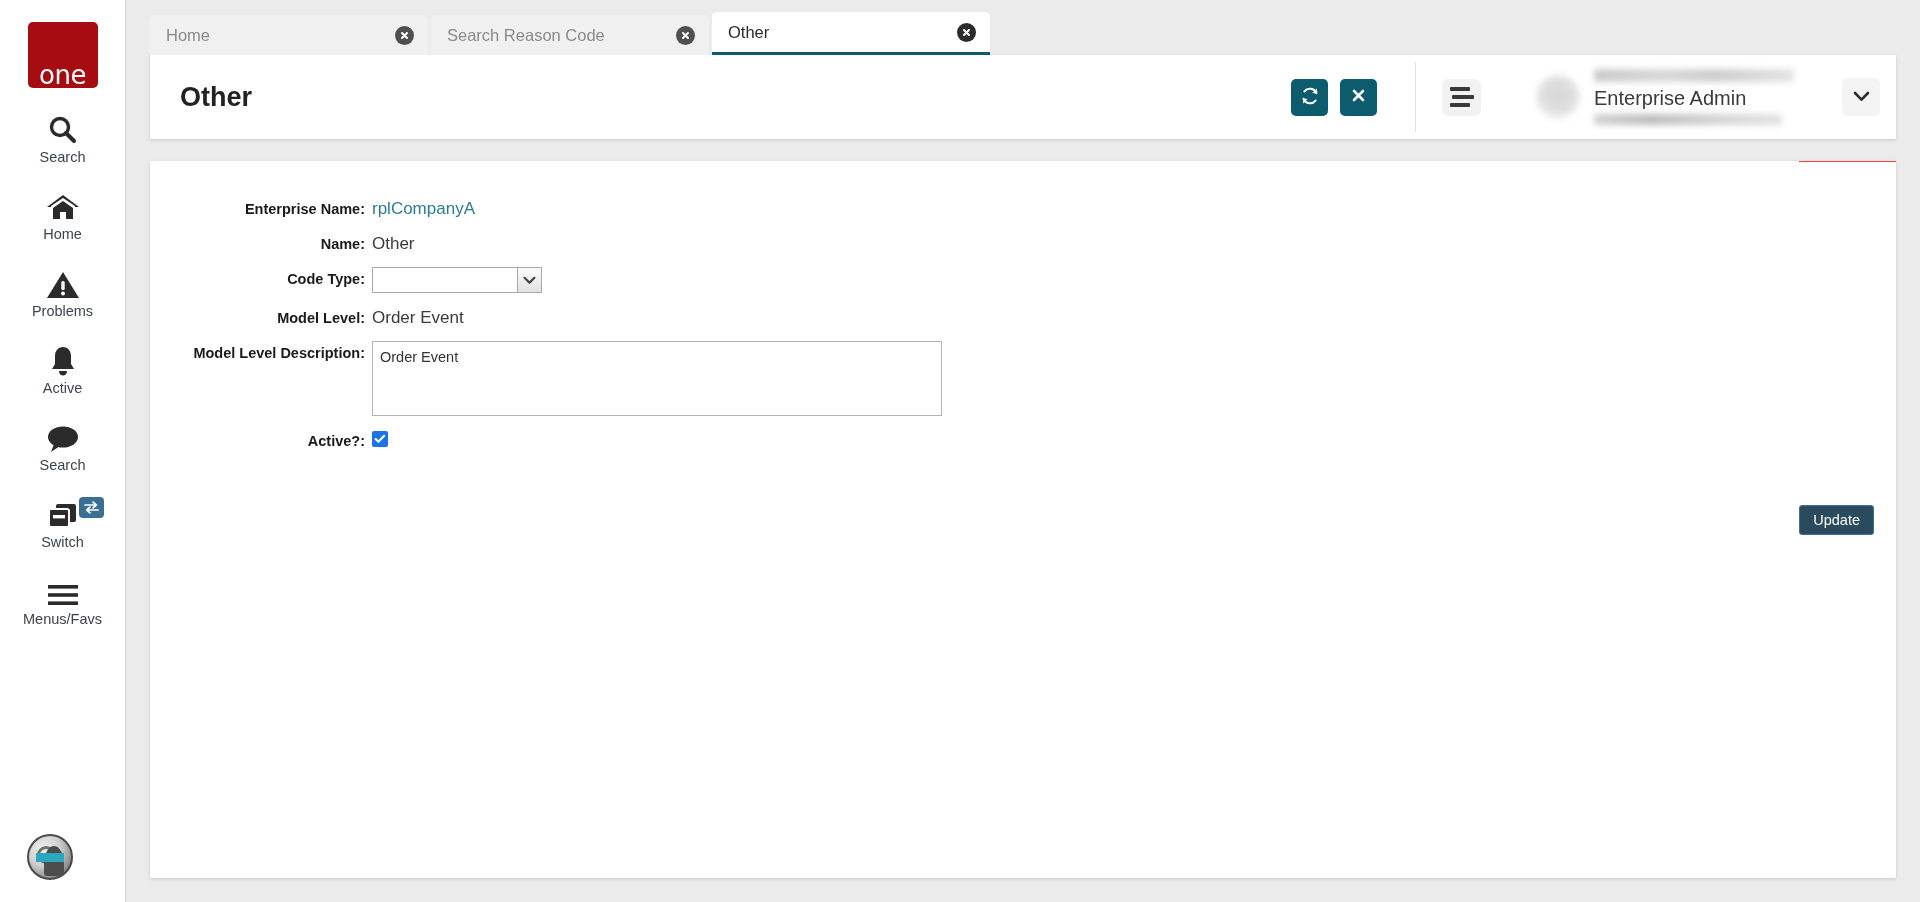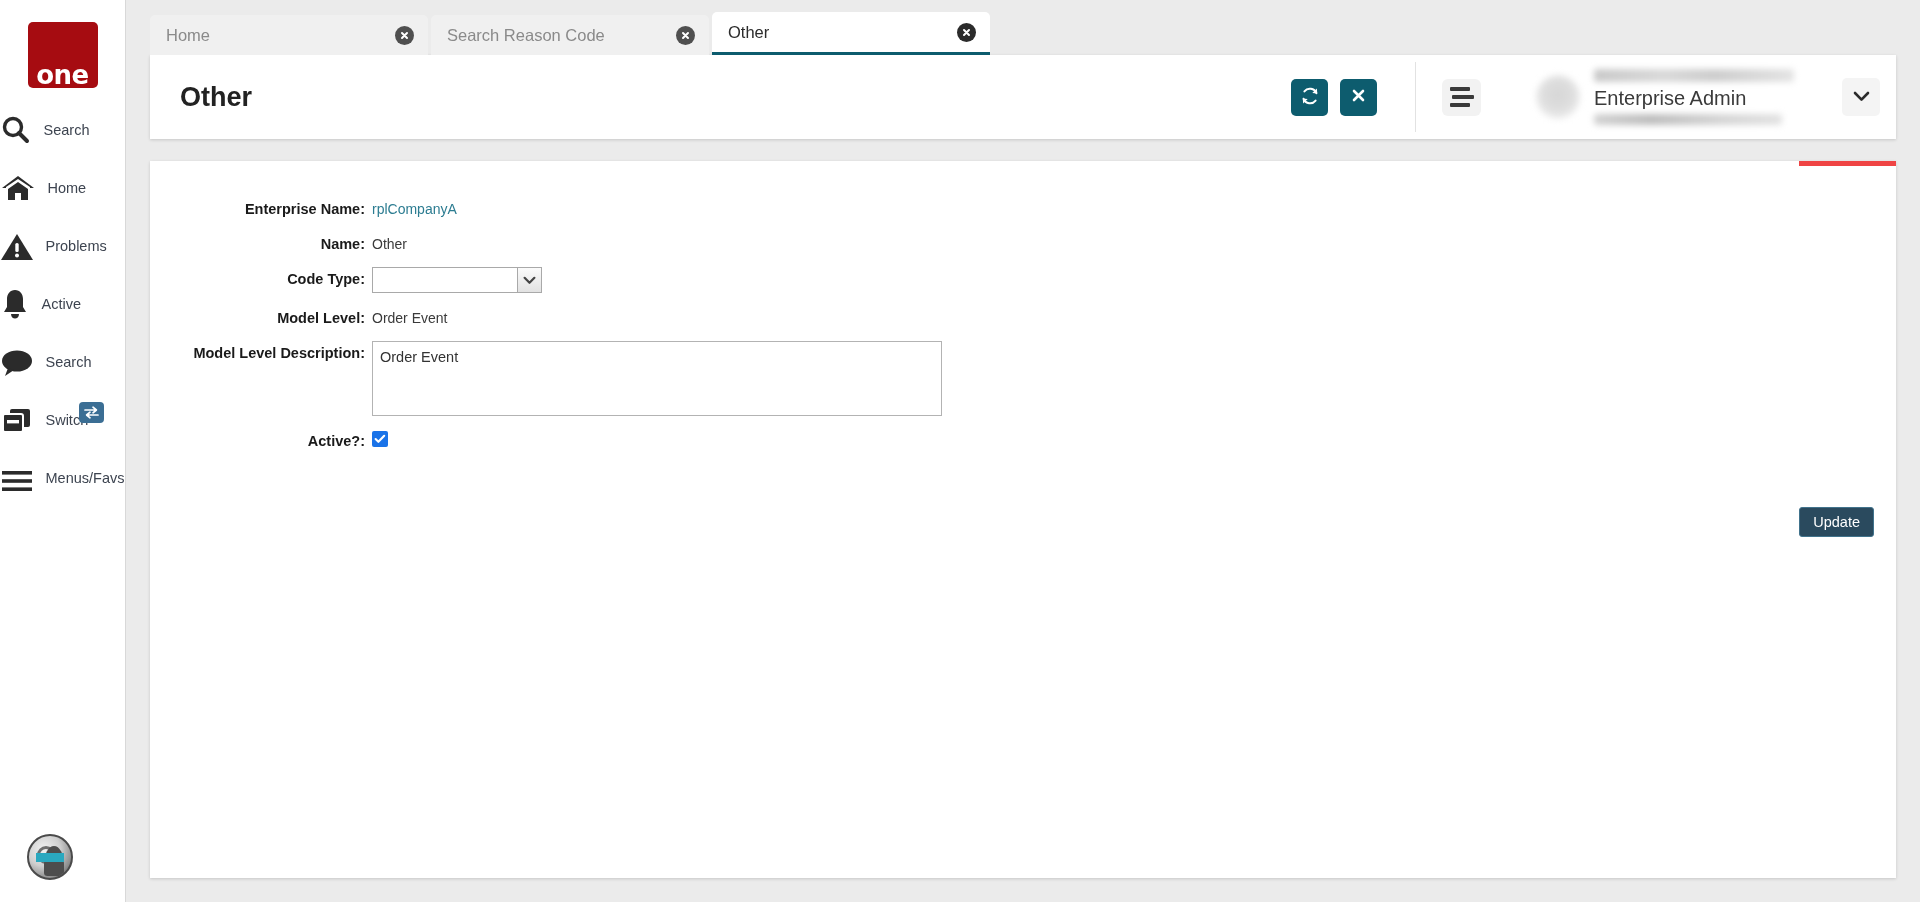--- a/index.html
+++ b/index.html
@@ -28,33 +28,33 @@
     width: 70px; height: 66px;
     margin-top: 22px;
     background: #a60c11;
     border-radius: 5px;
     display: flex; align-items: center; justify-content: center;
   }
   .brand-logo .word {
     color: #fff;
     font-family: "DejaVu Sans", sans-serif;
     font-size: 26px;
-    font-weight: 700;
+    font-weight: 400;
     letter-spacing: -0.5px;
     line-height: 1;
     margin-top: 40px;
   }
   .nav-item {
     margin-top: 22px;
     width: 126px;
     display: flex;
+    flex-direction: column;
     align-items: center;
     cursor: pointer;
     position: relative;
-    gap: 12px;
   }
   .nav-item .ico { height: 36px; display:flex; align-items:flex-end; justify-content:center; }
   .nav-item .lbl {
     margin-top: 3px;
     font-size: 14.5px;
     color: #3d4450;
     font-family: "Liberation Sans", sans-serif;
   }
   .switch-badge {
     position: absolute;
@@ -271,21 +271,21 @@
     flex: 0 0 222px;
     text-align: right;
     padding-right: 7px;
     font-size: 14.5px;
     font-weight: bold;
     color: #1a1a1a;
     line-height: 20px;
     padding-top: 2px;
   }
   .form-value {
-    font-size: 14px;
+    font-size: 17px;
     color: #3a3a3a;
     line-height: 20px;
     padding-top: 2px;
   }
   .form-value.link { color: #2c7c91; cursor: pointer; }
   .sel {
     width: 170px; height: 26px;
     border: 1px solid #a9a9a9;
     background: #fff;
     display: flex;
@@ -315,21 +315,21 @@
   .chk {
     width: 16px; height: 16px;
     background: #1a73e8;
     border-radius: 2px;
     display: flex; align-items: center; justify-content: center;
     cursor: pointer;
     margin-top: 2px;
   }
   .footer-bar {
     flex: 0 0 64px;
-    border-top: 5px solid #ef4444;
+    border-top: 1px solid #ef4444;
     display: flex;
     align-items: center;
     justify-content: flex-end;
     padding-right: 22px;
   }
   .update-btn {
     background: #2a4a5e;
     border: 1px solid #41738c;
     color: #fff;
     font-size: 14.5px;

